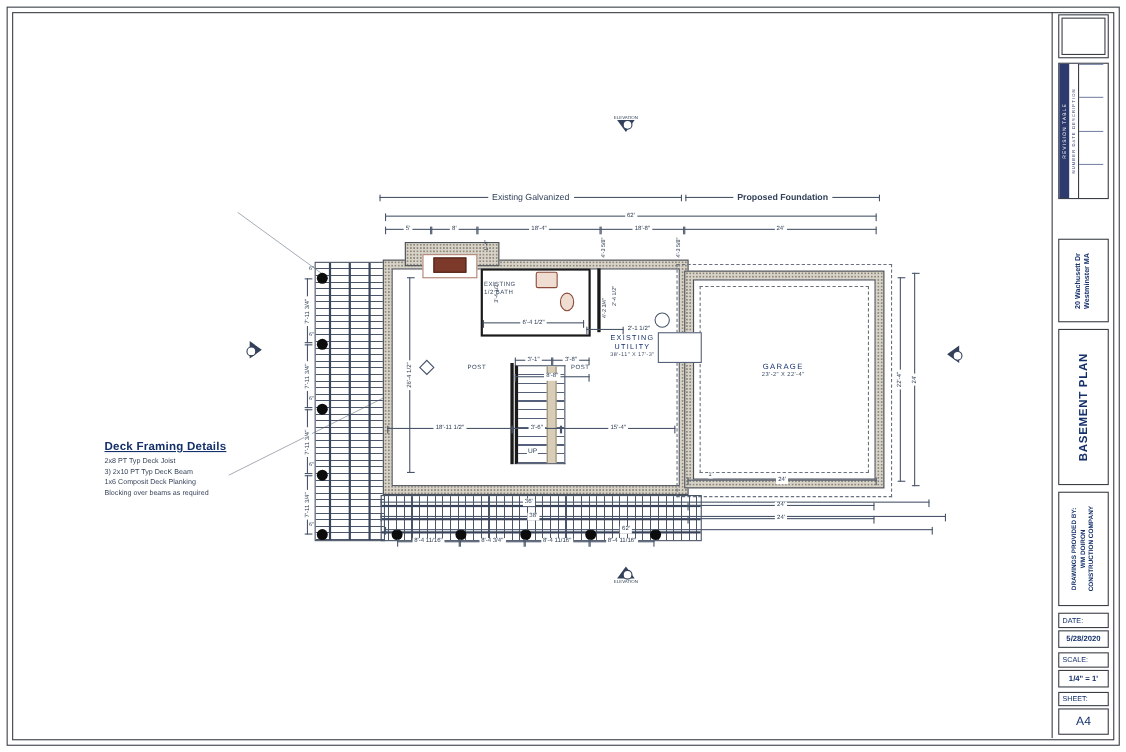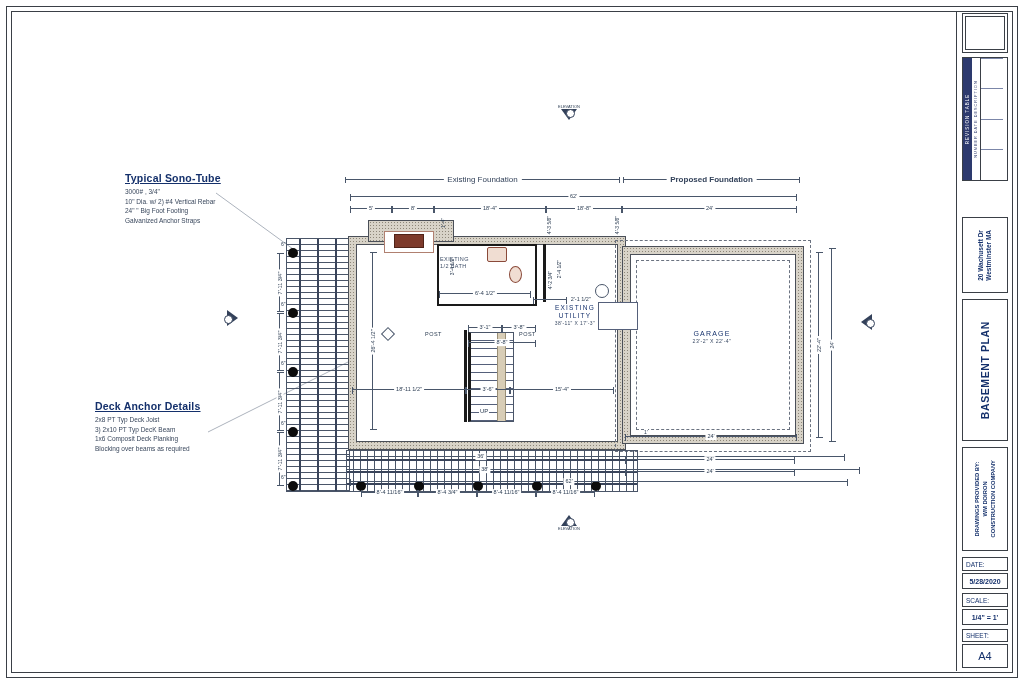--- a/index.html
+++ b/index.html
@@ -97,38 +97,31 @@
 <div class="sheet">
 
   <div class="abs border-outer"></div>
   <div class="abs border-inner"></div>
 
   <svg class="abs" style="left:0;top:0" width="1024" height="684">
     <line x1="216" y1="193" x2="293" y2="249" stroke="#97a0ac" stroke-width="0.8"></line>
     <line x1="208" y1="432" x2="352" y2="360" stroke="#97a0ac" stroke-width="0.8"></line>
   </svg>
 
-  <div class="abs note" style="left:125px;top:172px;">
-    <h3>Typical Sono-Tube</h3>
-    <div>3000# , 3/4"</div>
-    <div>10" Dia. w/ 2) #4 Vertical Rebar</div>
-    <div>24" " Big Foot Footing</div>
-    <div>Galvanized Anchor Straps</div>
-  </div>
 
   <div class="abs note" style="left:95px;top:400px;">
-    <h3>Deck Anchor Details</h3>
+    <h3>Deck Framing Details</h3>
     <div>2x8 PT Typ Deck Joist</div>
     <div>3) 2x10 PT Typ DecK Beam</div>
     <div>1x6 Composit Deck Planking</div>
     <div>Blocking over beams as required</div>
   </div>
 
   <div class="fhead" style="left:345px;top:179px;width:275px;">
-    <span>Existing Foundation</span>
+    <span>Existing Galvanized</span>
   </div>
   <div class="fhead" style="left:623px;top:179px;width:177px;font-weight:bold;">
     <span>Proposed Foundation</span>
   </div>
 
   <div class="dimh" style="left:350px;top:196px;width:447px;">
       <span>62'</span>
     </div>
   <div class="dimh" style="left:350px;top:208px;width:42px;">
       <span>5'</span>

